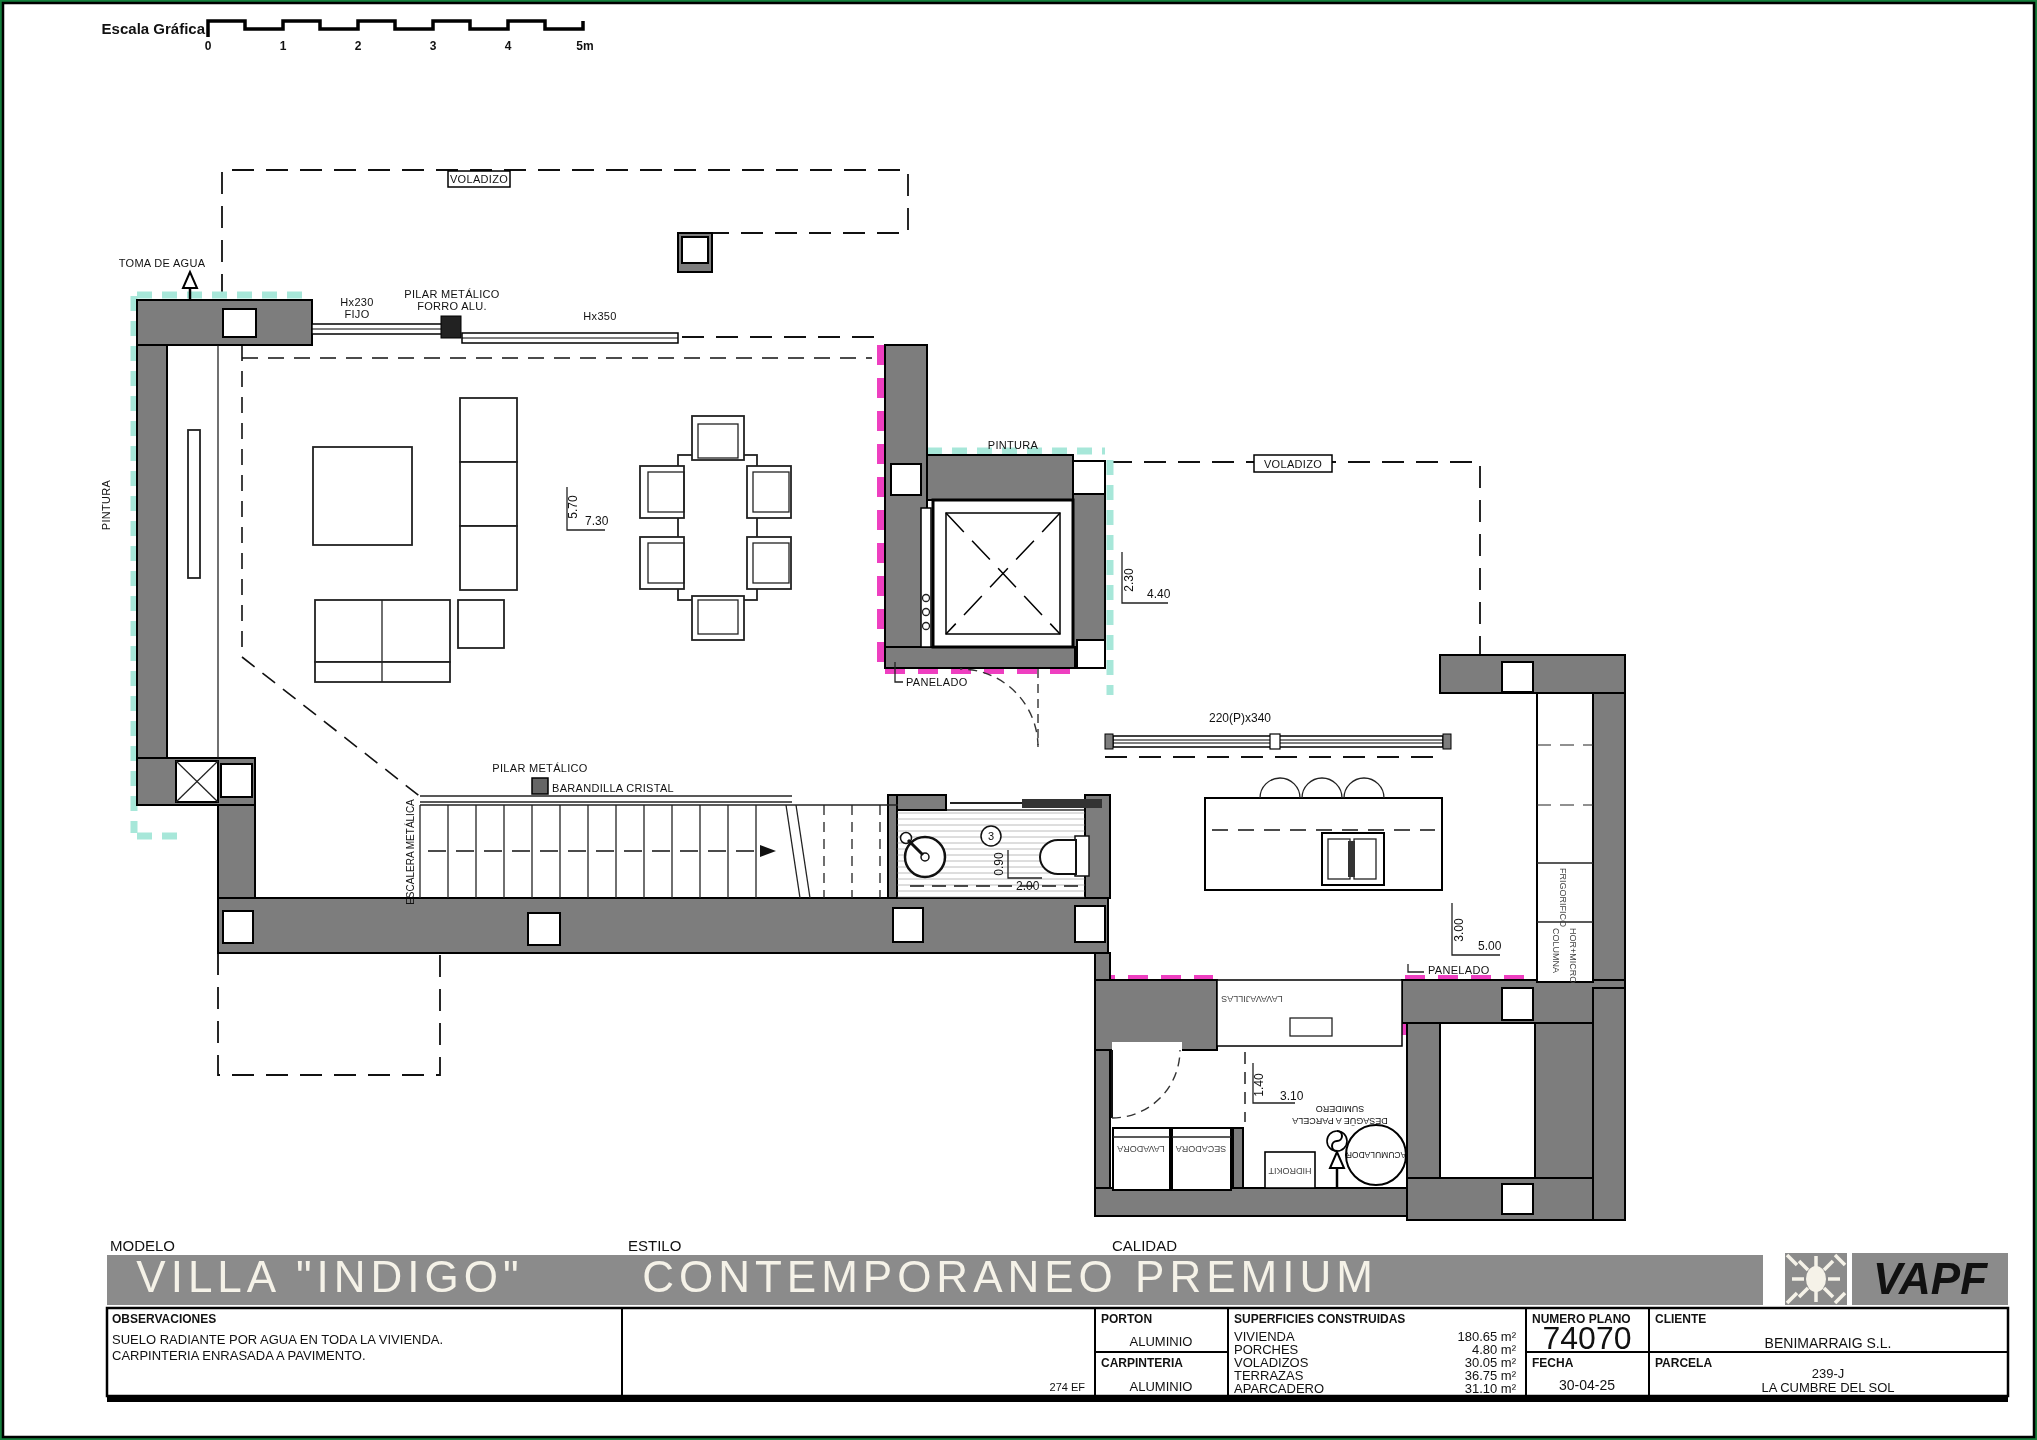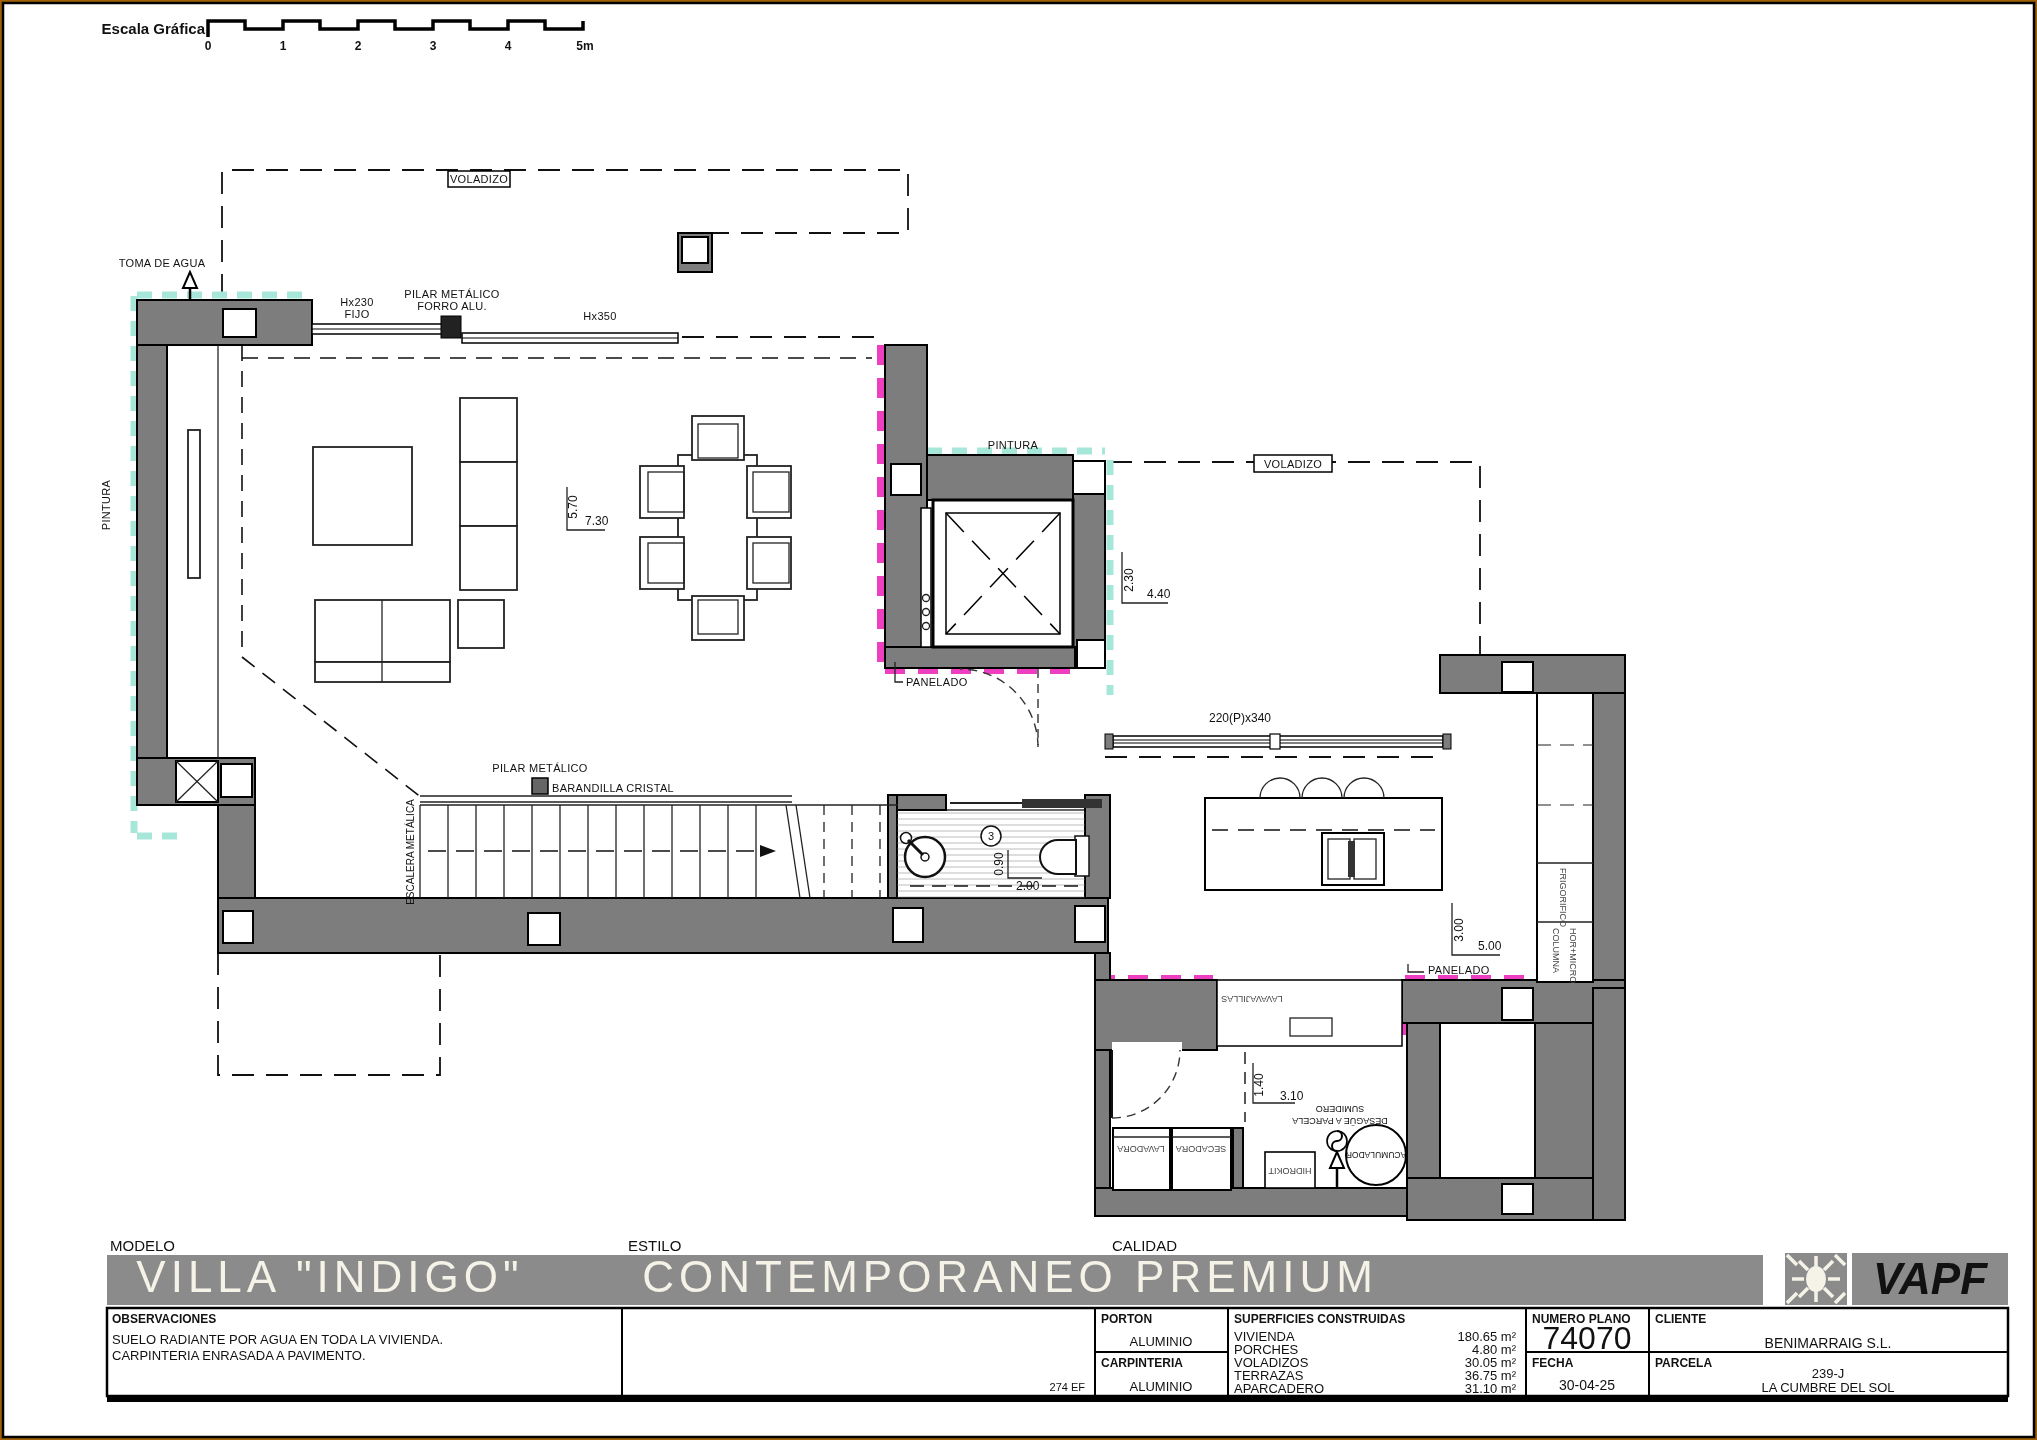--- a/index.html
+++ b/index.html
@@ -1,16 +1,16 @@
 <!DOCTYPE html>
 <html><head>
 <meta charset="utf-8">
 <style>
   html,body{margin:0;padding:0;background:#ffffff;}
-  #sheet{position:relative;width:2037px;height:1440px;background:#a16207;overflow:hidden;}
+  #sheet{position:relative;width:2037px;height:1440px;background:#15803d;overflow:hidden;}
   svg{display:block;}
   text{font-family:"Liberation Sans",sans-serif;fill:#111;}
   .wall{fill:#7d7d7d;stroke:#000;stroke-width:2;}
   .pillar{fill:#fff;stroke:#000;stroke-width:2;}
   .furn{fill:#fff;stroke:#222;stroke-width:1.8;}
   .furn2{fill:none;stroke:#222;stroke-width:1.3;}
   .thin{stroke:#222;stroke-width:1.3;fill:none;}
   .dash{fill:none;stroke:#111;stroke-width:1.8;stroke-dasharray:22 12;}
   .dash2{fill:none;stroke:#111;stroke-width:1.6;stroke-dasharray:16 10;}
   .arc{fill:none;stroke:#333;stroke-width:1.4;stroke-dasharray:9 6;}

